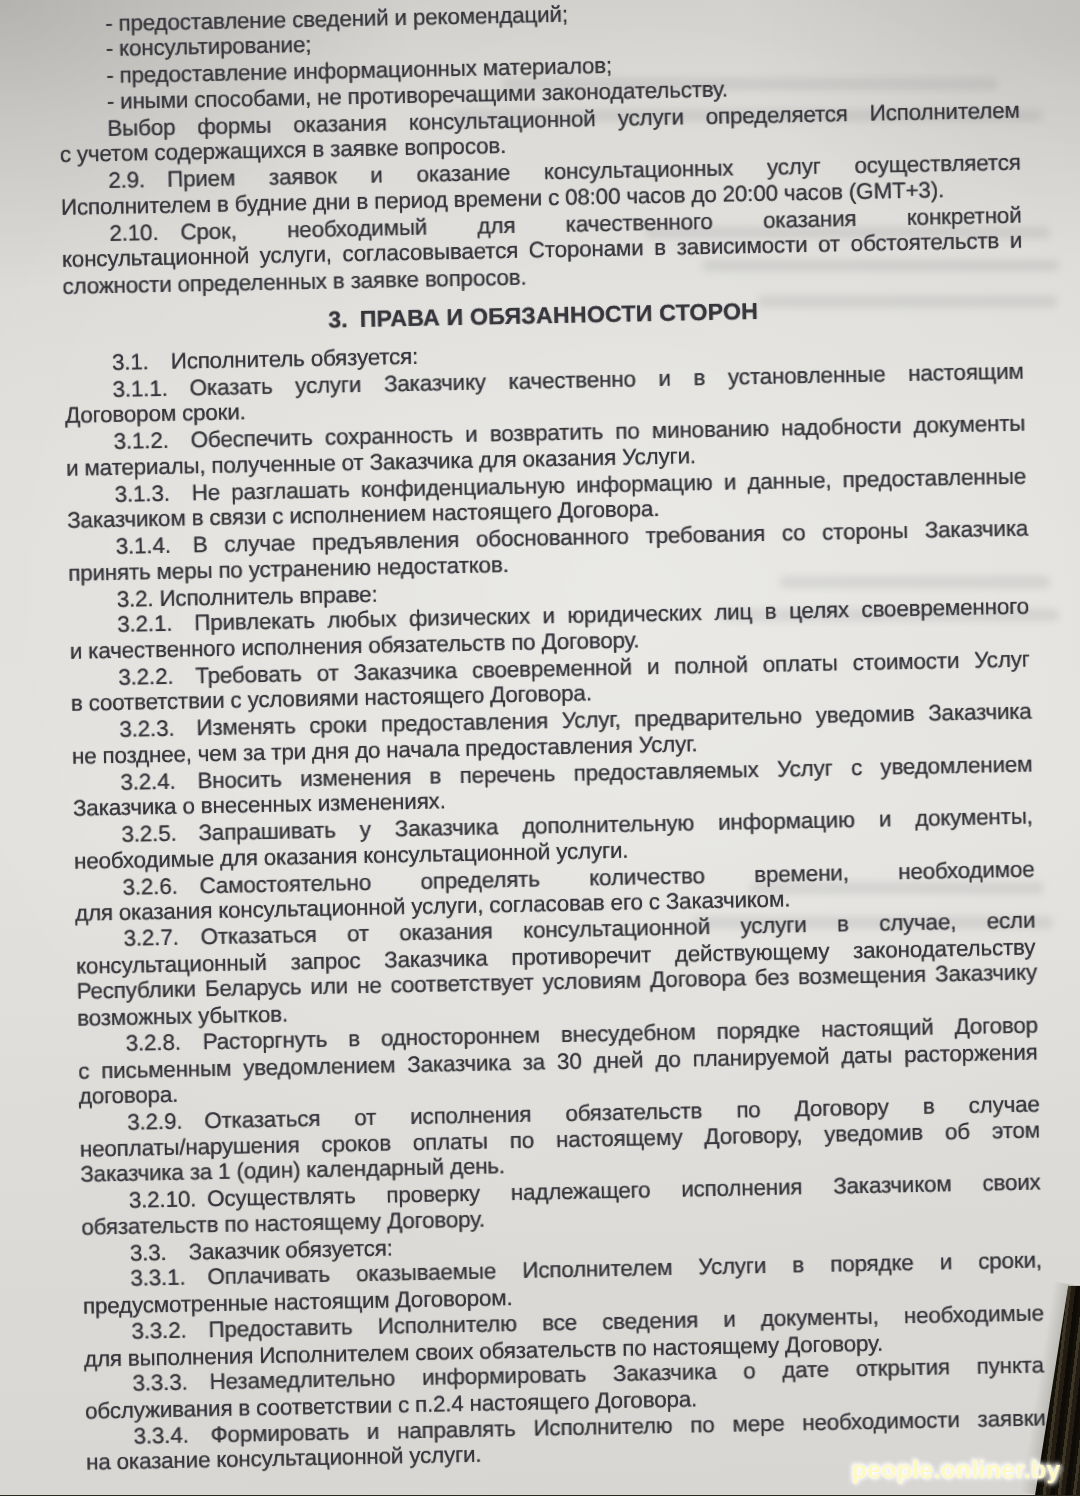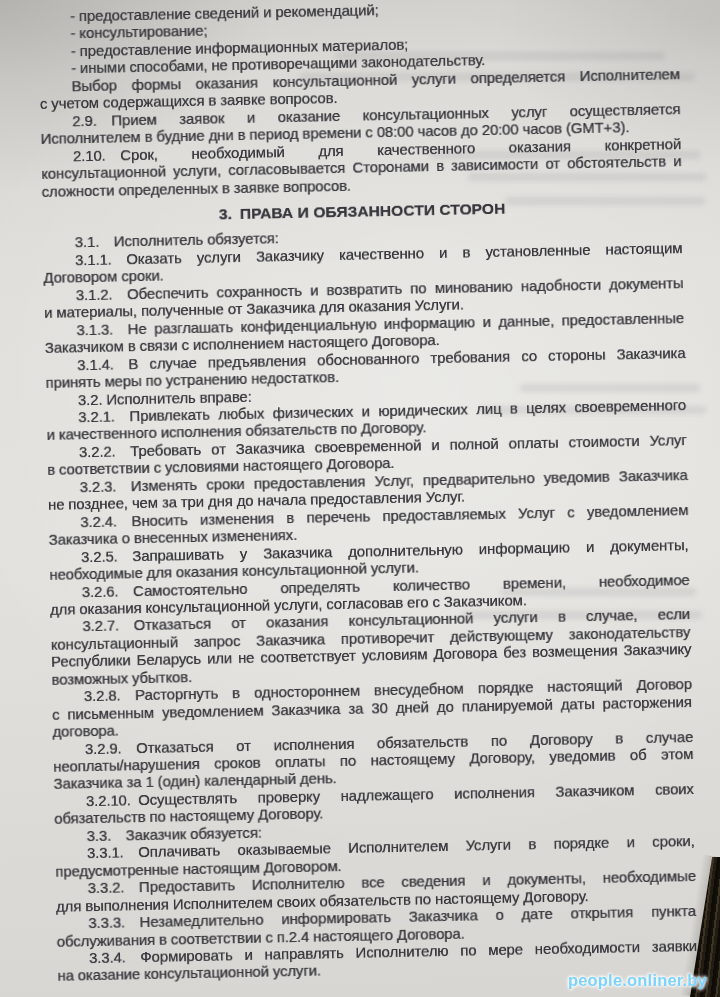--- a/index.html
+++ b/index.html
@@ -78,21 +78,21 @@
       #0f0c07 7px, #0f0c07 10px);
     clip-path: polygon(100% 0%, 74% 0%, 0% 100%, 100% 100%);
   }
   
   .watermark {
     position: absolute;
     right: 13px; bottom: 7px;
     font-weight: 700;
     font-size: 16.5px;
     letter-spacing: 0.2px;
-    color: #7dd3fc;
+    color: #fef9c3;
     text-shadow:
       0 0 2px rgba(255,255,255,0.95),
       0 0 4px rgba(255,255,255,0.9),
       1px 1px 3px rgba(255,255,255,0.85),
       -1px -1px 3px rgba(255,255,255,0.85);
   }
 </style>
 </head>
 <body>
 

